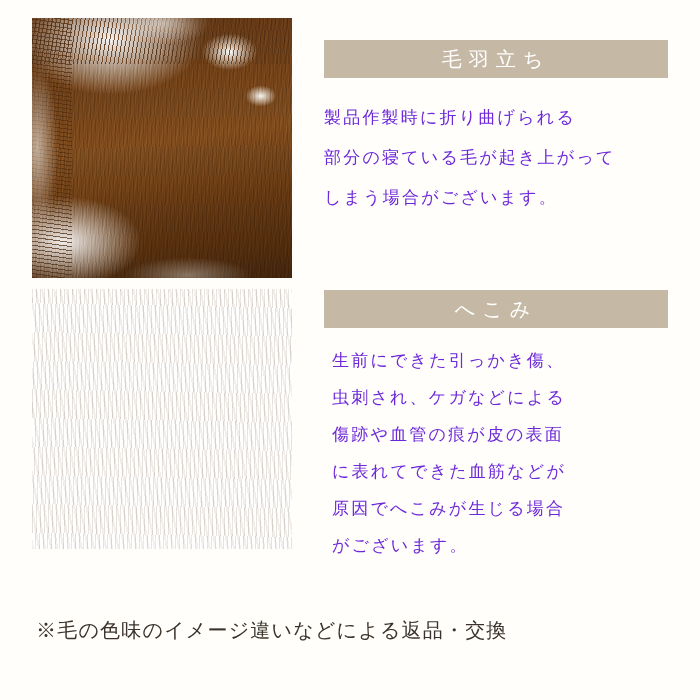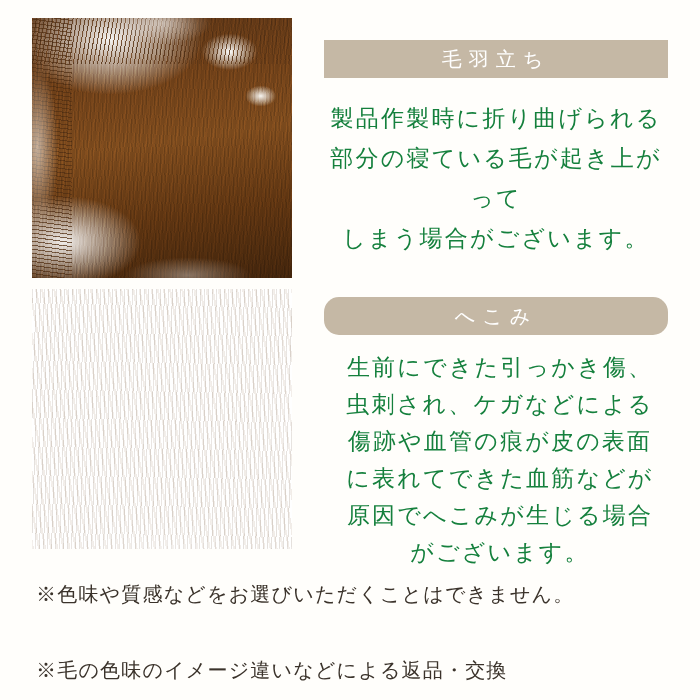--- a/index.html
+++ b/index.html
@@ -114,28 +114,28 @@
     background: #c5b8a5;
     color: #ffffff;
     text-align: center;
     font-size: 20px;
     letter-spacing: 7px;
     line-height: 38px;
     height: 38px;
     margin: 22px 0 0 0;
     font-weight: normal;
   }
-  .row-2 .heading { margin-top: 8px; border-radius: 15px; }
+  .row-2 .heading { margin-top: 1px; }
   .body-text {
     margin: 20px 0 0 0;
-    color: #15803d;
-    font-size: 23px;
+    color: #6d28d9;
+    font-size: 17px;
     line-height: 40px;
     letter-spacing: 2.2px;
-    text-align: center;
+    text-align: left;
     white-space: pre-line;
   }
   .row-2 .body-text {
     margin-top: 14px;
     line-height: 37px;
     margin-left: 8px;
   }
 
   
   .notes {
@@ -184,20 +184,19 @@
       <p class="body-text">生前にできた引っかき傷、
 虫刺され、ケガなどによる
 傷跡や血管の痕が皮の表面
 に表れてできた血筋などが
 原因でへこみが生じる場合
 がございます。</p>
     </div>
   </div>
 
   <div class="notes">
-    <div class="note">※色味や質感などをお選びいただくことはできません。</div>
     <div class="note">
       <span>※毛の色味のイメージ違いなどによる返品・交換</span><br>
       <span class="indent"></span>
     </div>
   </div>
 
 </div>
 
 </body></html>

